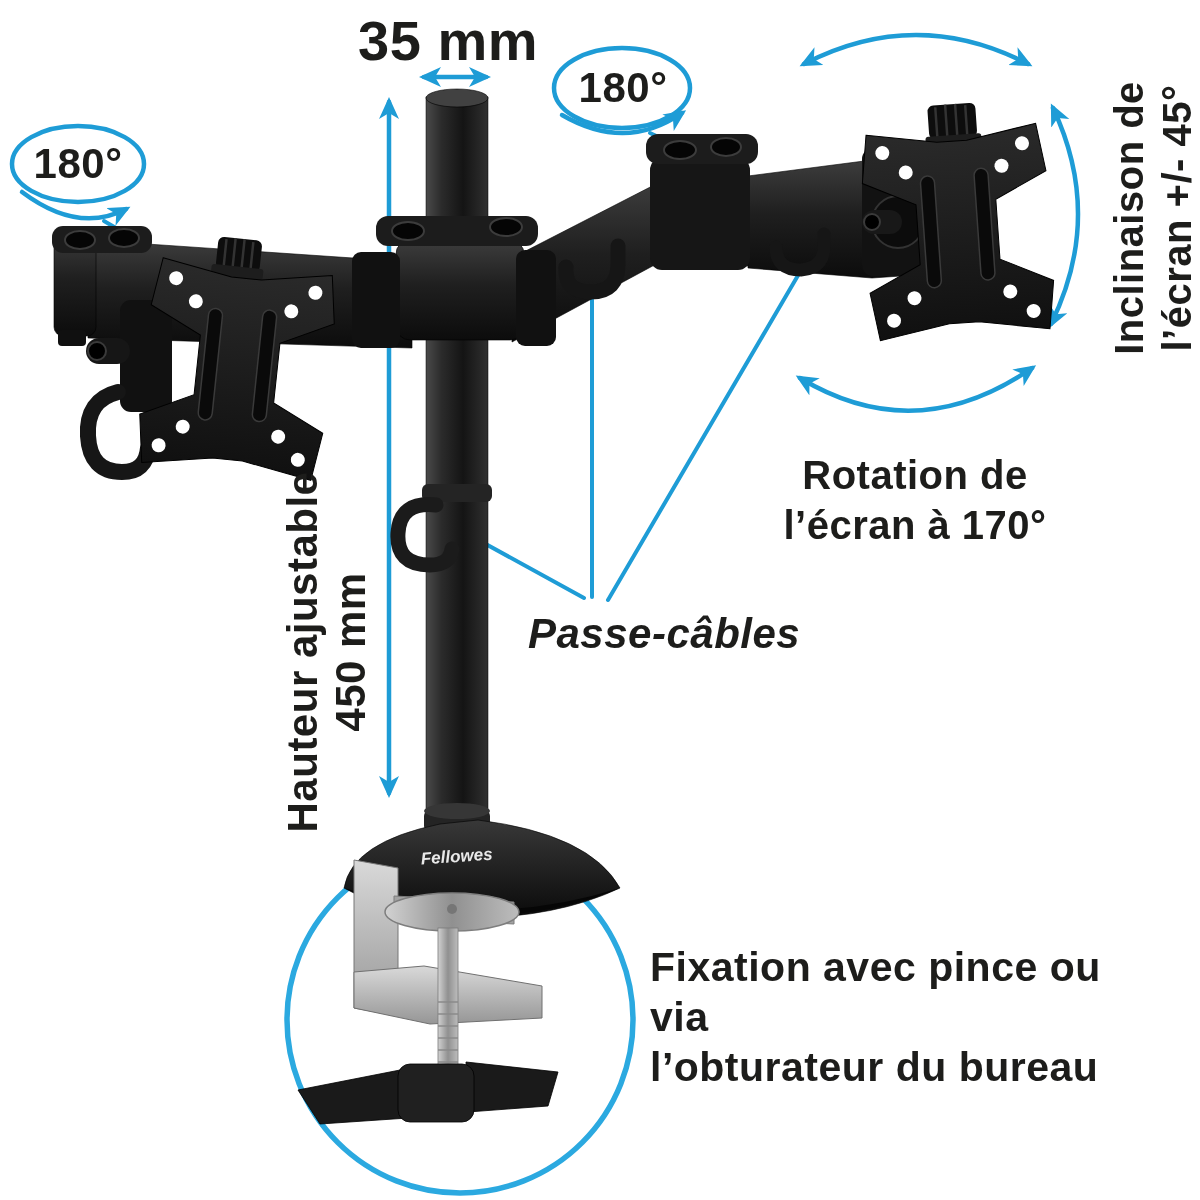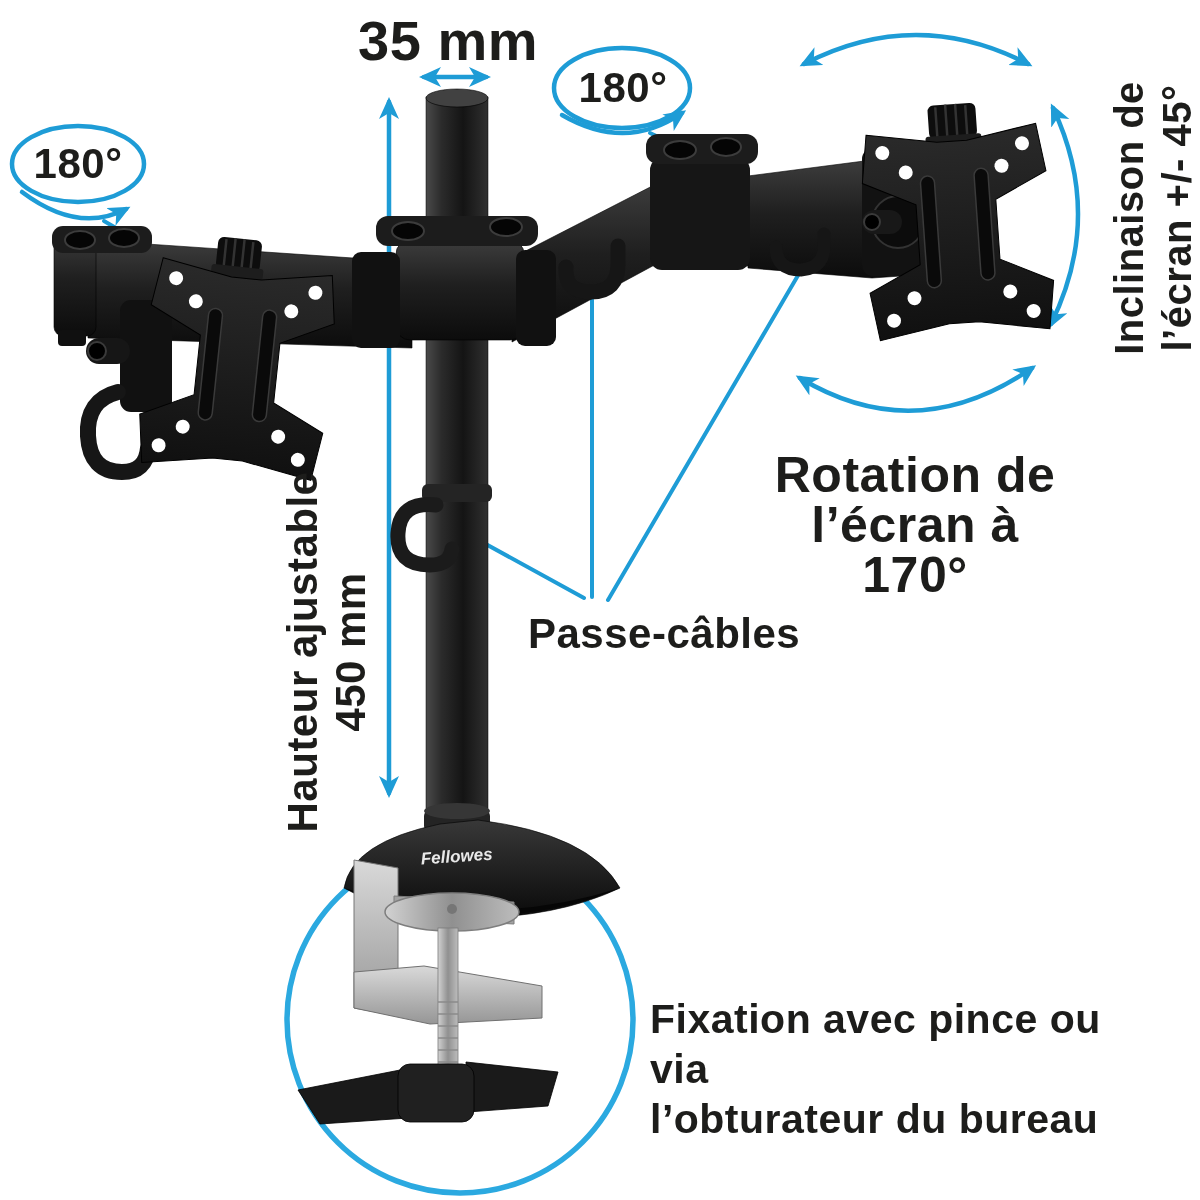--- a/index.html
+++ b/index.html
@@ -7,25 +7,25 @@
     position:relative;width:1200px;height:1200px;background:#ffffff;overflow:hidden;
     font-family:"Liberation Sans","DejaVu Sans",sans-serif;color:#1d1d1b;
   }
   .stage svg{position:absolute;left:0;top:0;}
   .label{position:absolute;font-weight:700;color:#1d1d1b;letter-spacing:0.5px;}
   .lbl-35mm{left:338px;top:8px;width:220px;text-align:center;font-size:56px;}
   .lbl-180-left{left:14px;top:140px;width:128px;text-align:center;font-size:42px;}
   .lbl-180-right{left:558px;top:64px;width:130px;text-align:center;font-size:42px;}
   .lbl-tilt{left:998px;top:170px;width:310px;height:96px;text-align:center;
     font-size:40px;line-height:48px;transform:rotate(-90deg);transform-origin:center;}
-  .lbl-rotation{left:762px;top:450px;width:306px;text-align:center;font-size:50px;line-height:50px;}
+  .lbl-rotation{left:762px;top:450px;width:306px;text-align:center;font-size:40px;line-height:50px;}
   .lbl-height{left:137px;top:604px;width:380px;height:96px;text-align:center;
     font-size:42px;line-height:48px;transform:rotate(-90deg);transform-origin:center;}
-  .lbl-cables{left:528px;top:608px;width:320px;text-align:left;font-size:42px;line-height:52px;}
-  .lbl-fix{left:650px;top:994px;width:480px;text-align:left;font-size:41px;line-height:50px;}
+  .lbl-cables{left:528px;top:608px;width:320px;text-align:left;font-size:42px;line-height:52px;font-style:italic;}
+  .lbl-fix{left:650px;top:942px;width:480px;text-align:left;font-size:41px;line-height:50px;}
 </style>
 </head>
 <body>
 
 <div class="stage">
 
   <svg width="1200" height="1200" viewBox="0 0 1200 1200">
     <defs>
       <marker id="arr" markerWidth="30" markerHeight="30" refX="17" refY="10" orient="auto-start-reverse" markerUnits="userSpaceOnUse">
         <path d="M0,0 L22,10 L0,20 L6,10 Z" fill="#1E9CD6"></path>

